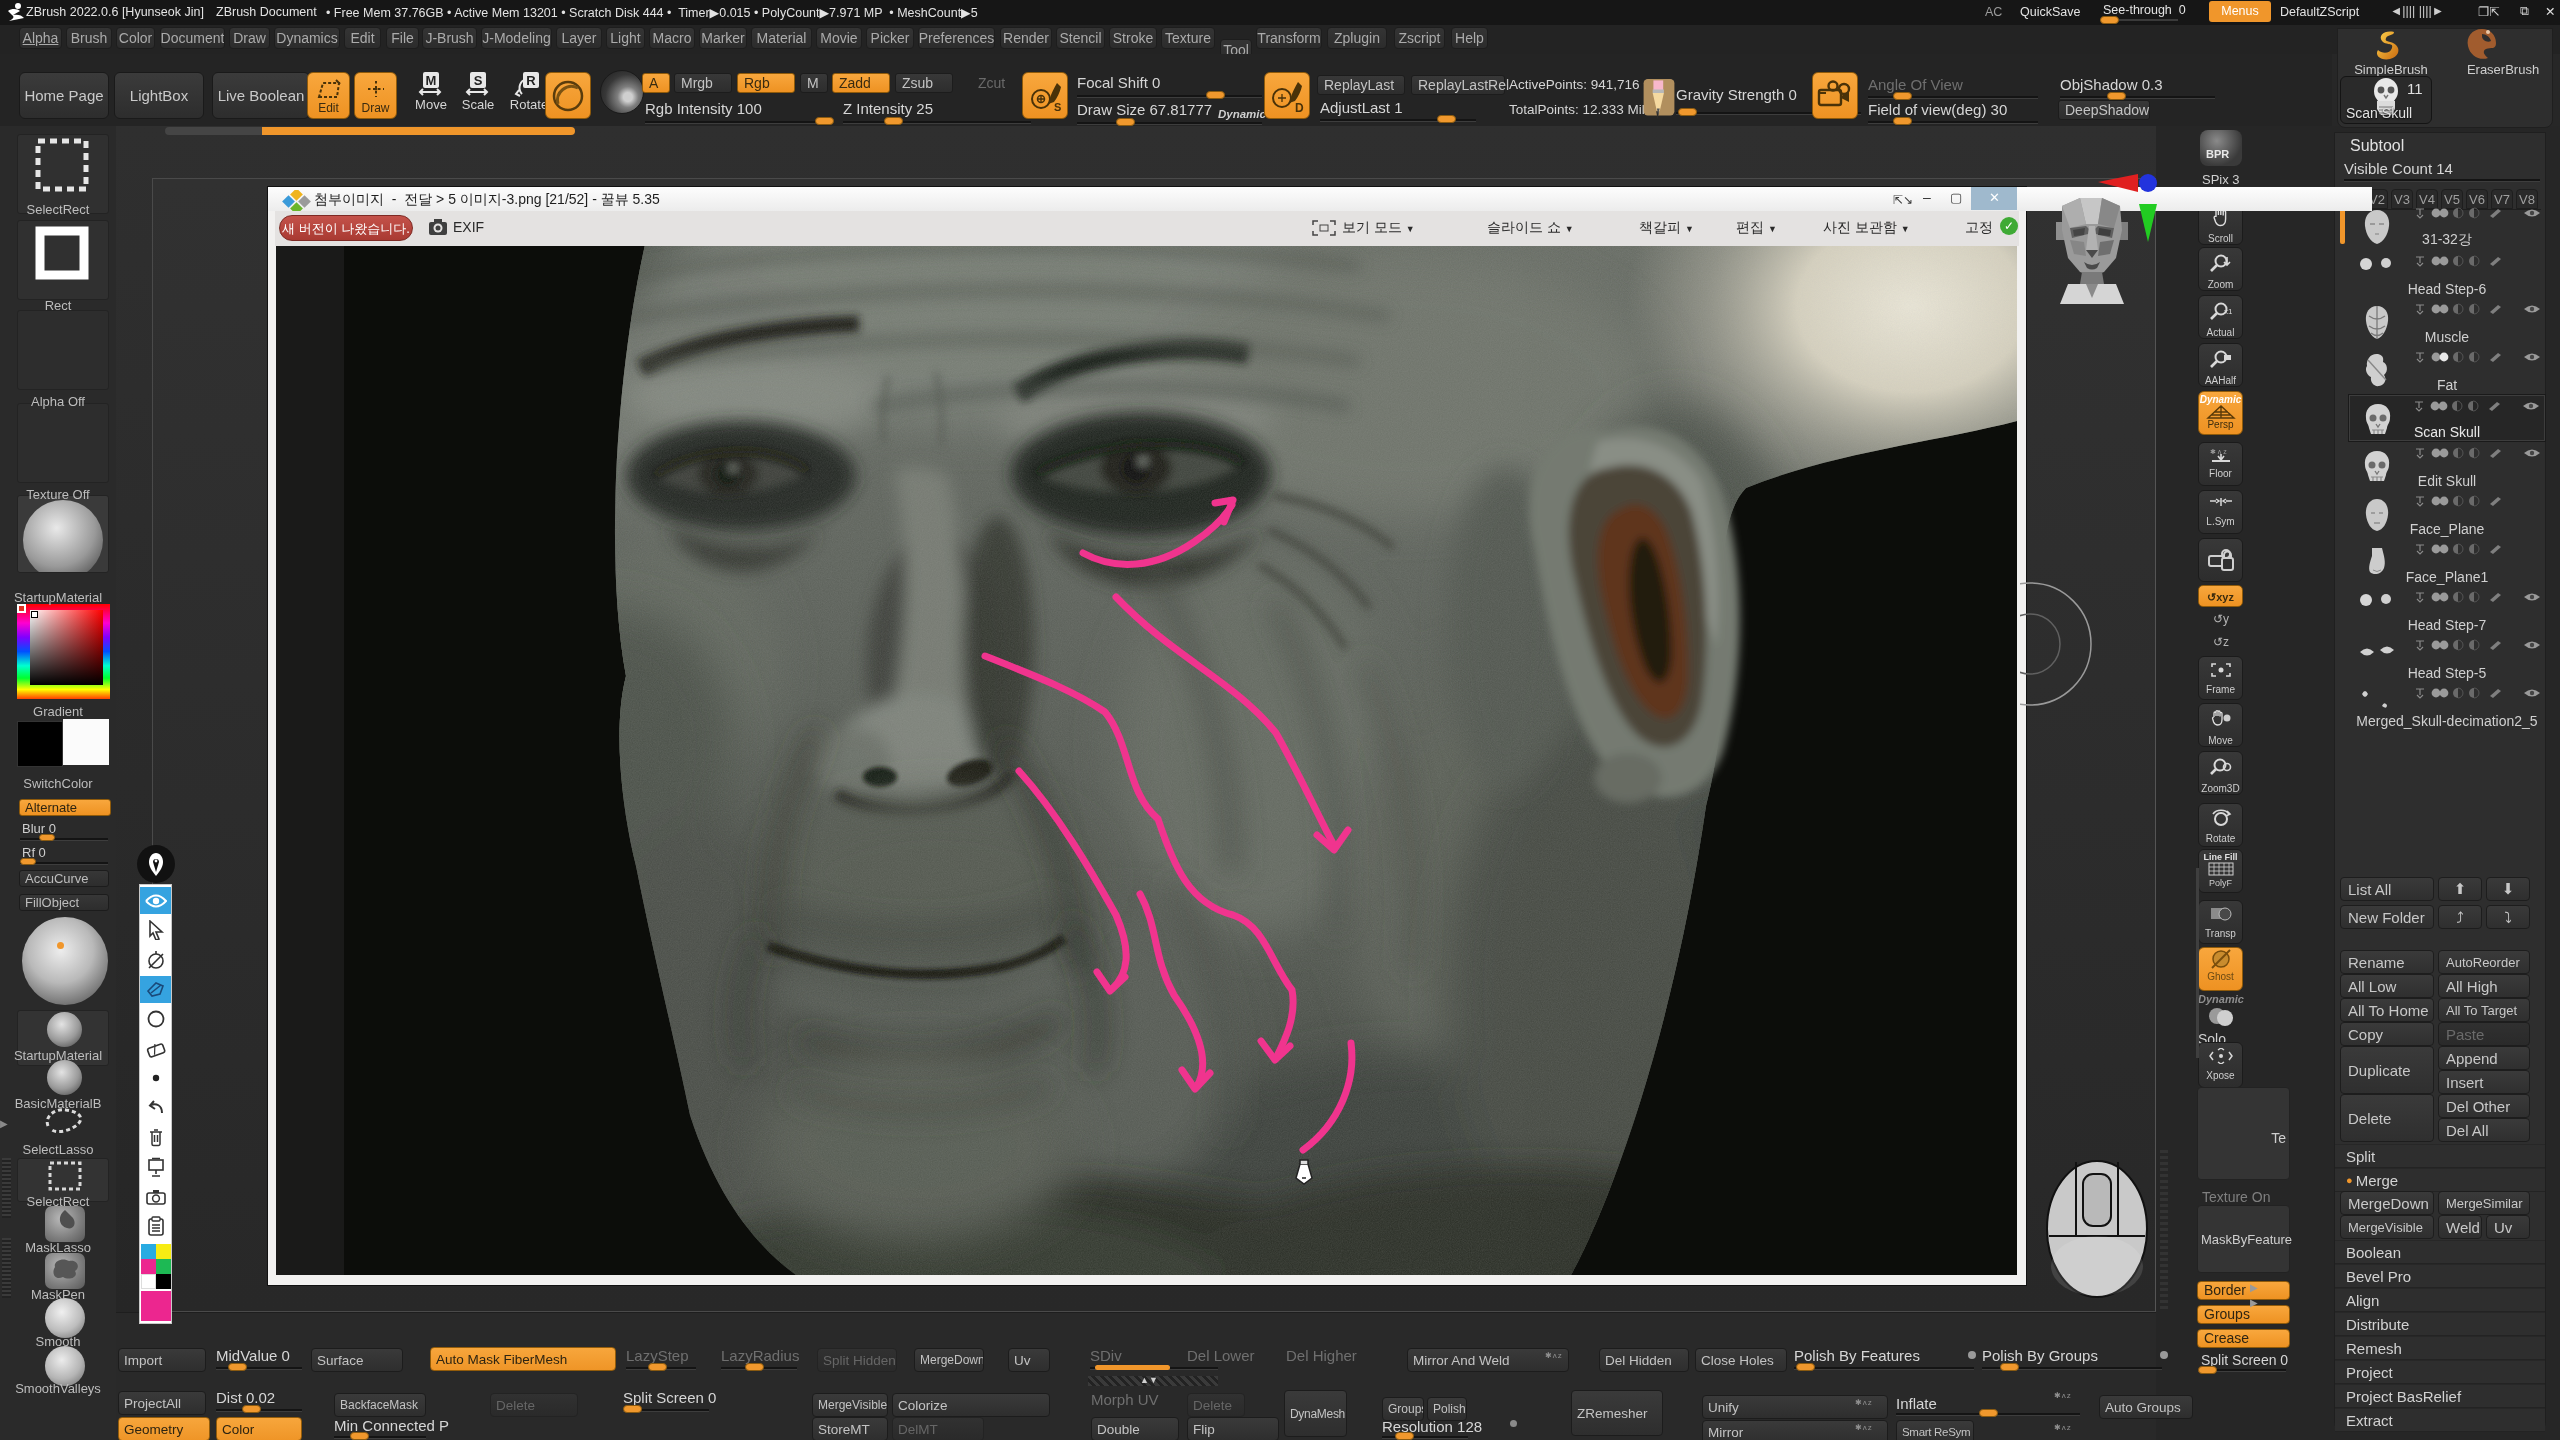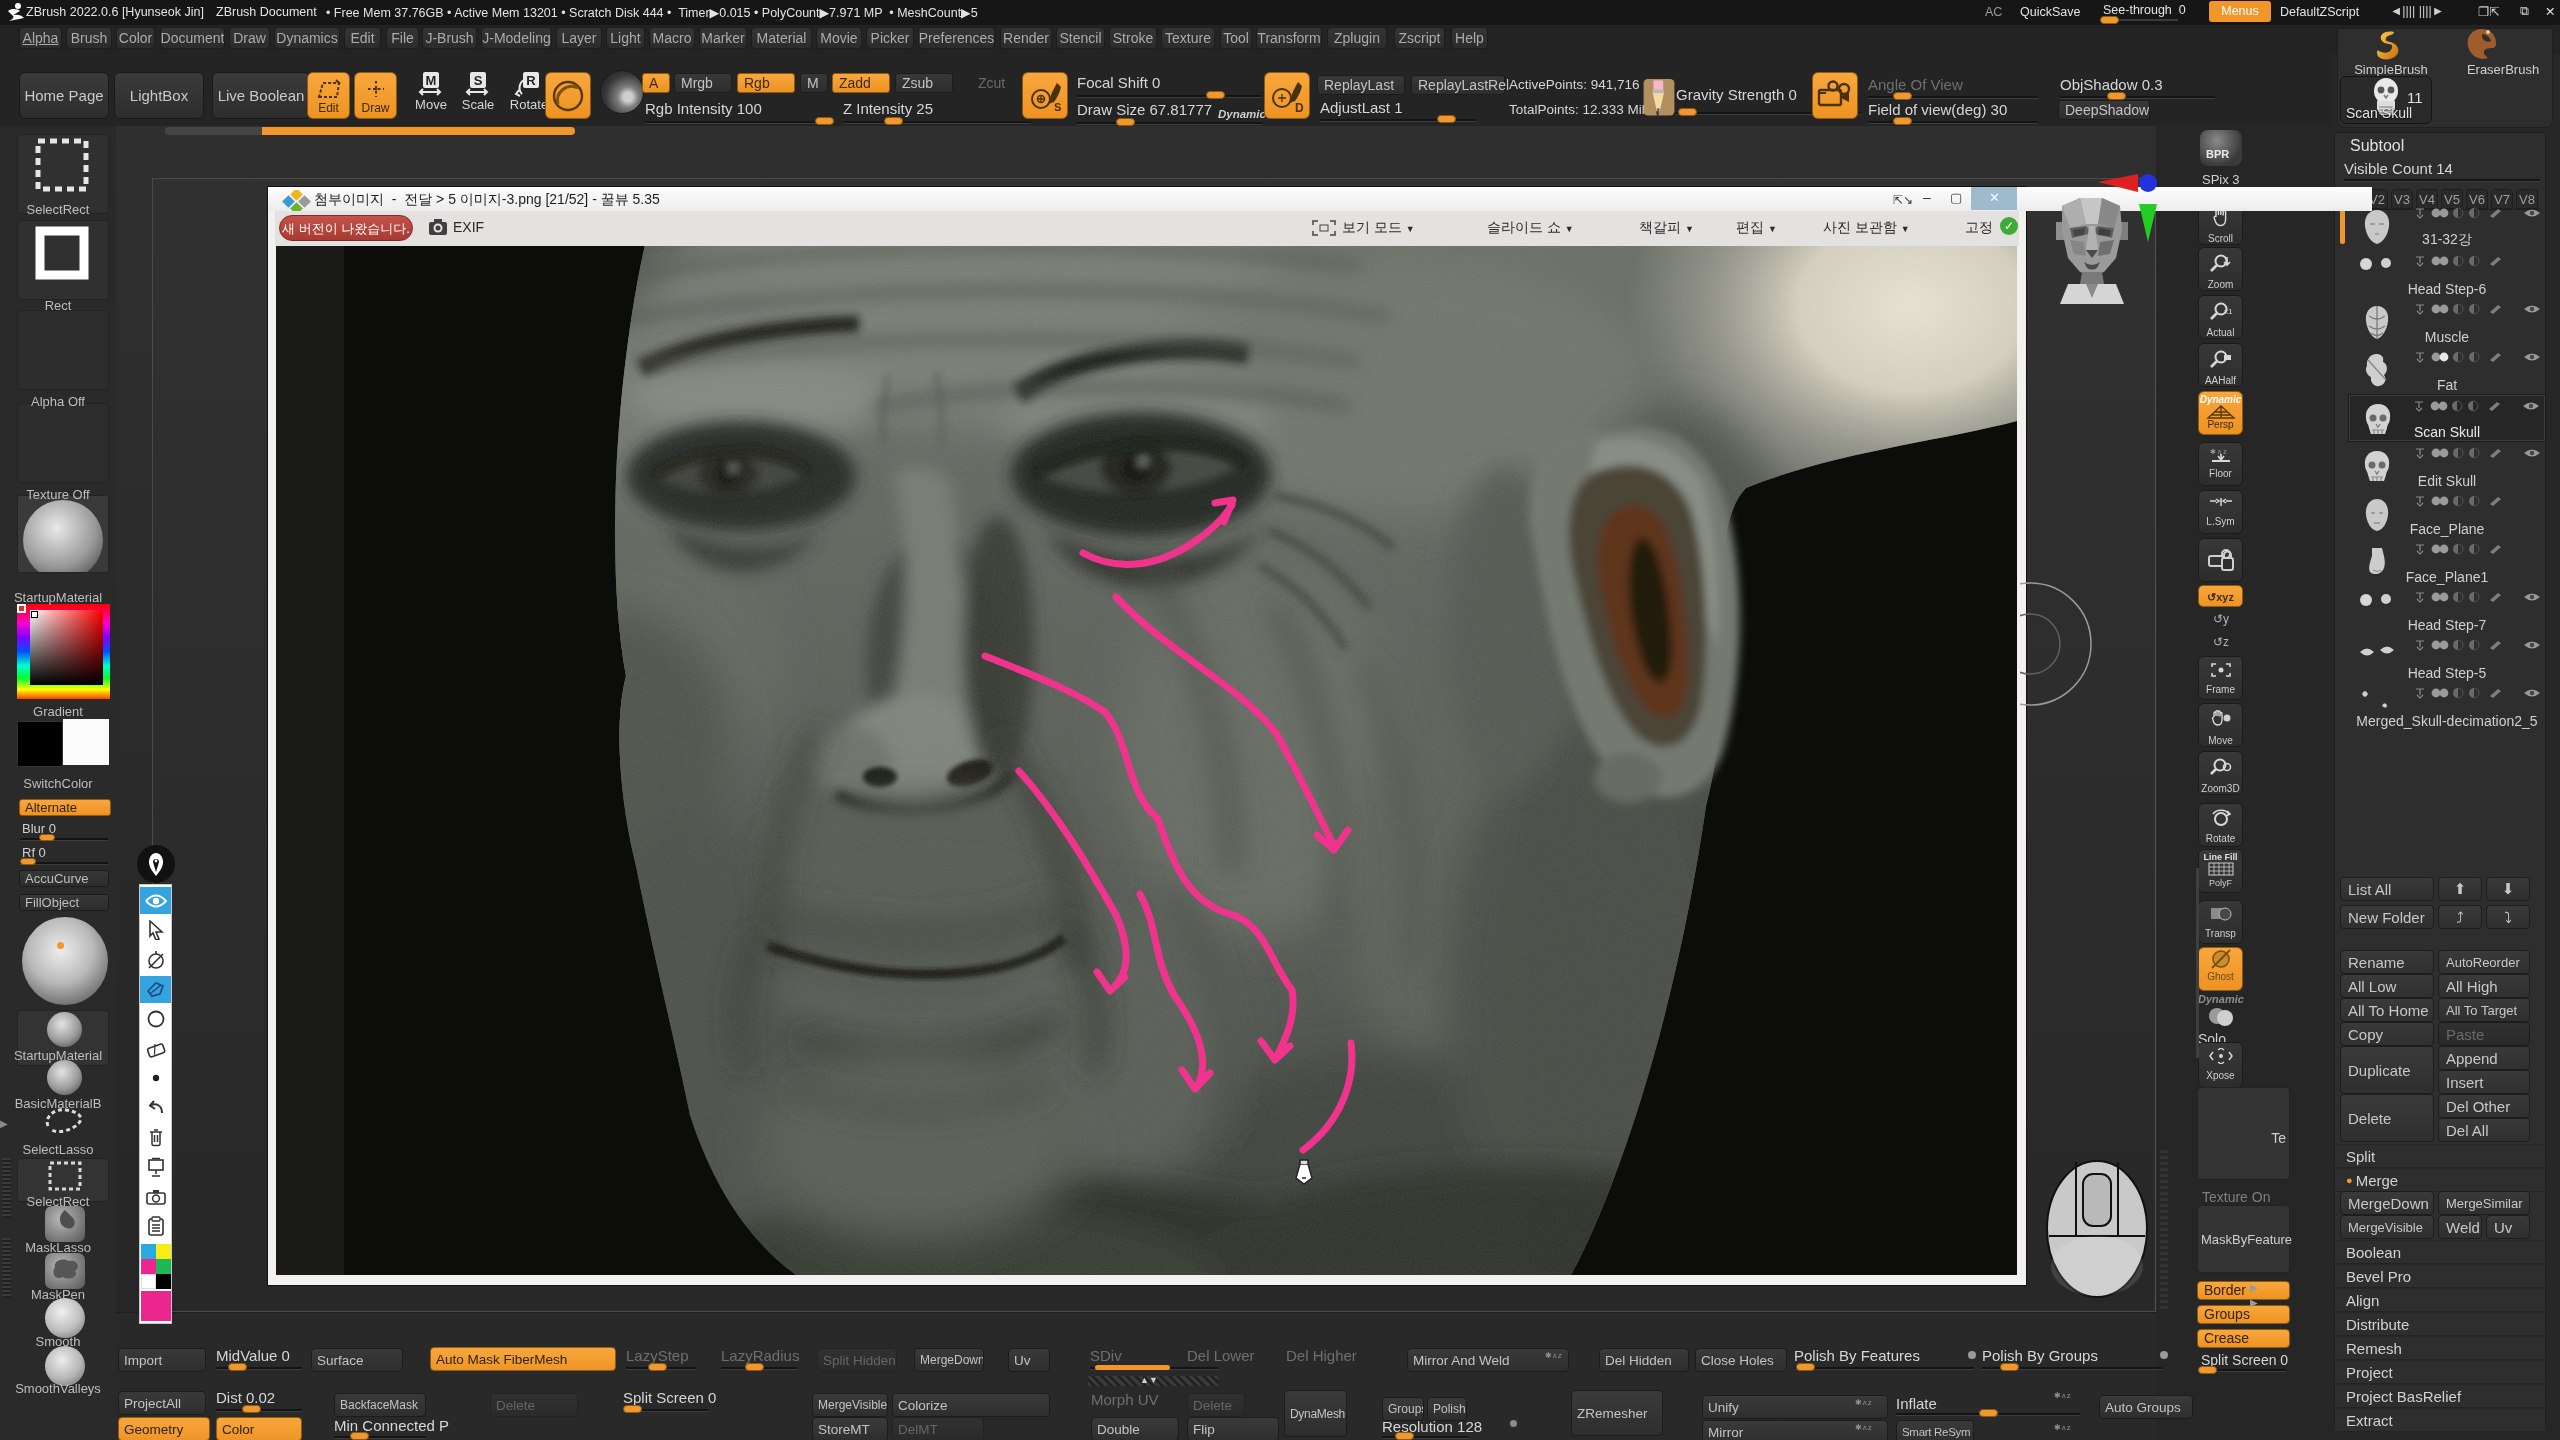--- a/index.html
+++ b/index.html
@@ -82,21 +82,21 @@
       <div class="menu" style="left:649px;width:46px;">Macro</div>
       <div class="menu" style="left:699px;width:48px;">Marker</div>
       <div class="menu" style="left:751px;width:61px;">Material</div>
       <div class="menu" style="left:816px;width:46px;">Movie</div>
       <div class="menu" style="left:866px;width:48px;">Picker</div>
       <div class="menu" style="left:918px;width:77px;">Preferences</div>
       <div class="menu" style="left:1000px;width:52px;">Render</div>
       <div class="menu" style="left:1056px;width:49px;">Stencil</div>
       <div class="menu" style="left:1109px;width:48px;">Stroke</div>
       <div class="menu" style="left:1161px;width:54px;">Texture</div>
-      <div class="menu" style="left:1220px;width:32px;">Tool</div>
+      <div class="menu" style="left:1220px;width:32px;margin-top:12px;">Tool</div>
       <div class="menu" style="left:1256px;width:66px;">Transform</div>
       <div class="menu" style="left:1327px;width:60px;">Zplugin</div>
       <div class="menu" style="left:1394px;width:51px;">Zscript</div>
       <div class="menu" style="left:1451px;width:37px;">Help</div>
     </div>
 
 <div id="toolbar">
       <div class="tbtn" style="left:19px;width:90px;">Home Page</div>
       <div class="tbtn" style="left:114px;width:90px;">LightBox</div>
       <div class="tbtn" style="left:212px;width:98px;">Live Boolean</div>
@@ -1113,21 +1113,21 @@
     <div class="abs" style="left:2449px;top:62px;width:108px;text-align:center;color:#cfcfcf;font-size:13px;">EraserBrush</div>
     <div class="abs" style="left:2340px;top:76px;width:92px;height:48px;background:#2a2a2a;border:1px solid #141414;border-radius:6px;"></div>
     <svg class="abs" style="left:2371px;top:77px;" width="30" height="46" viewBox="0 0 30 46">
       <ellipse cx="15" cy="14" rx="12" ry="13" fill="#e8e8e8"></ellipse>
       <path d="M6 24 h18 v8 l-4 6 h-10 l-4-6z" fill="#dcdcdc"></path>
       <circle cx="10" cy="13" r="3.4" fill="#555"></circle>
       <circle cx="20" cy="13" r="3.4" fill="#555"></circle>
       <path d="M13 18 l2 3 2-3" fill="none" stroke="#777" stroke-width="1.4"></path>
       <path d="M8 30h14M8 33h14M8 36h13" stroke="#9a9a9a" stroke-width="1.6"></path>
     </svg>
-    <div class="abs" style="left:2407px;top:80px;color:#e0e0e0;font-size:15px;margin-top:9px;">11</div>
+    <div class="abs" style="left:2407px;top:80px;color:#e0e0e0;font-size:15px;">11</div>
     <div class="abs" style="left:2346px;top:105px;color:#e2e2e2;font-size:14px;text-shadow:0 1px 2px #000;">Scan Skull</div>
     <div class="prow" style="left:2340px;top:877px;width:94px;height:24px;">List All</div>
     <div class="prow ctr" style="left:2438px;top:877px;width:44px;height:24px;justify-content:center;">⬆</div>
     <div class="prow ctr" style="left:2486px;top:877px;width:44px;height:24px;justify-content:center;">⬇</div>
     <div class="prow" style="left:2340px;top:905px;width:94px;height:24px;">New Folder</div>
     <div class="prow ctr" style="left:2438px;top:905px;width:44px;height:24px;justify-content:center;">⤴</div>
     <div class="prow ctr" style="left:2486px;top:905px;width:44px;height:24px;justify-content:center;">⤵</div>
     <div class="prow" style="left:2340px;top:950px;width:94px;height:24px;">Rename</div>
     <div class="prow" style="left:2438px;top:950px;width:92px;height:24px;">
       <span style="font-size:13px;">AutoReorder</span>

